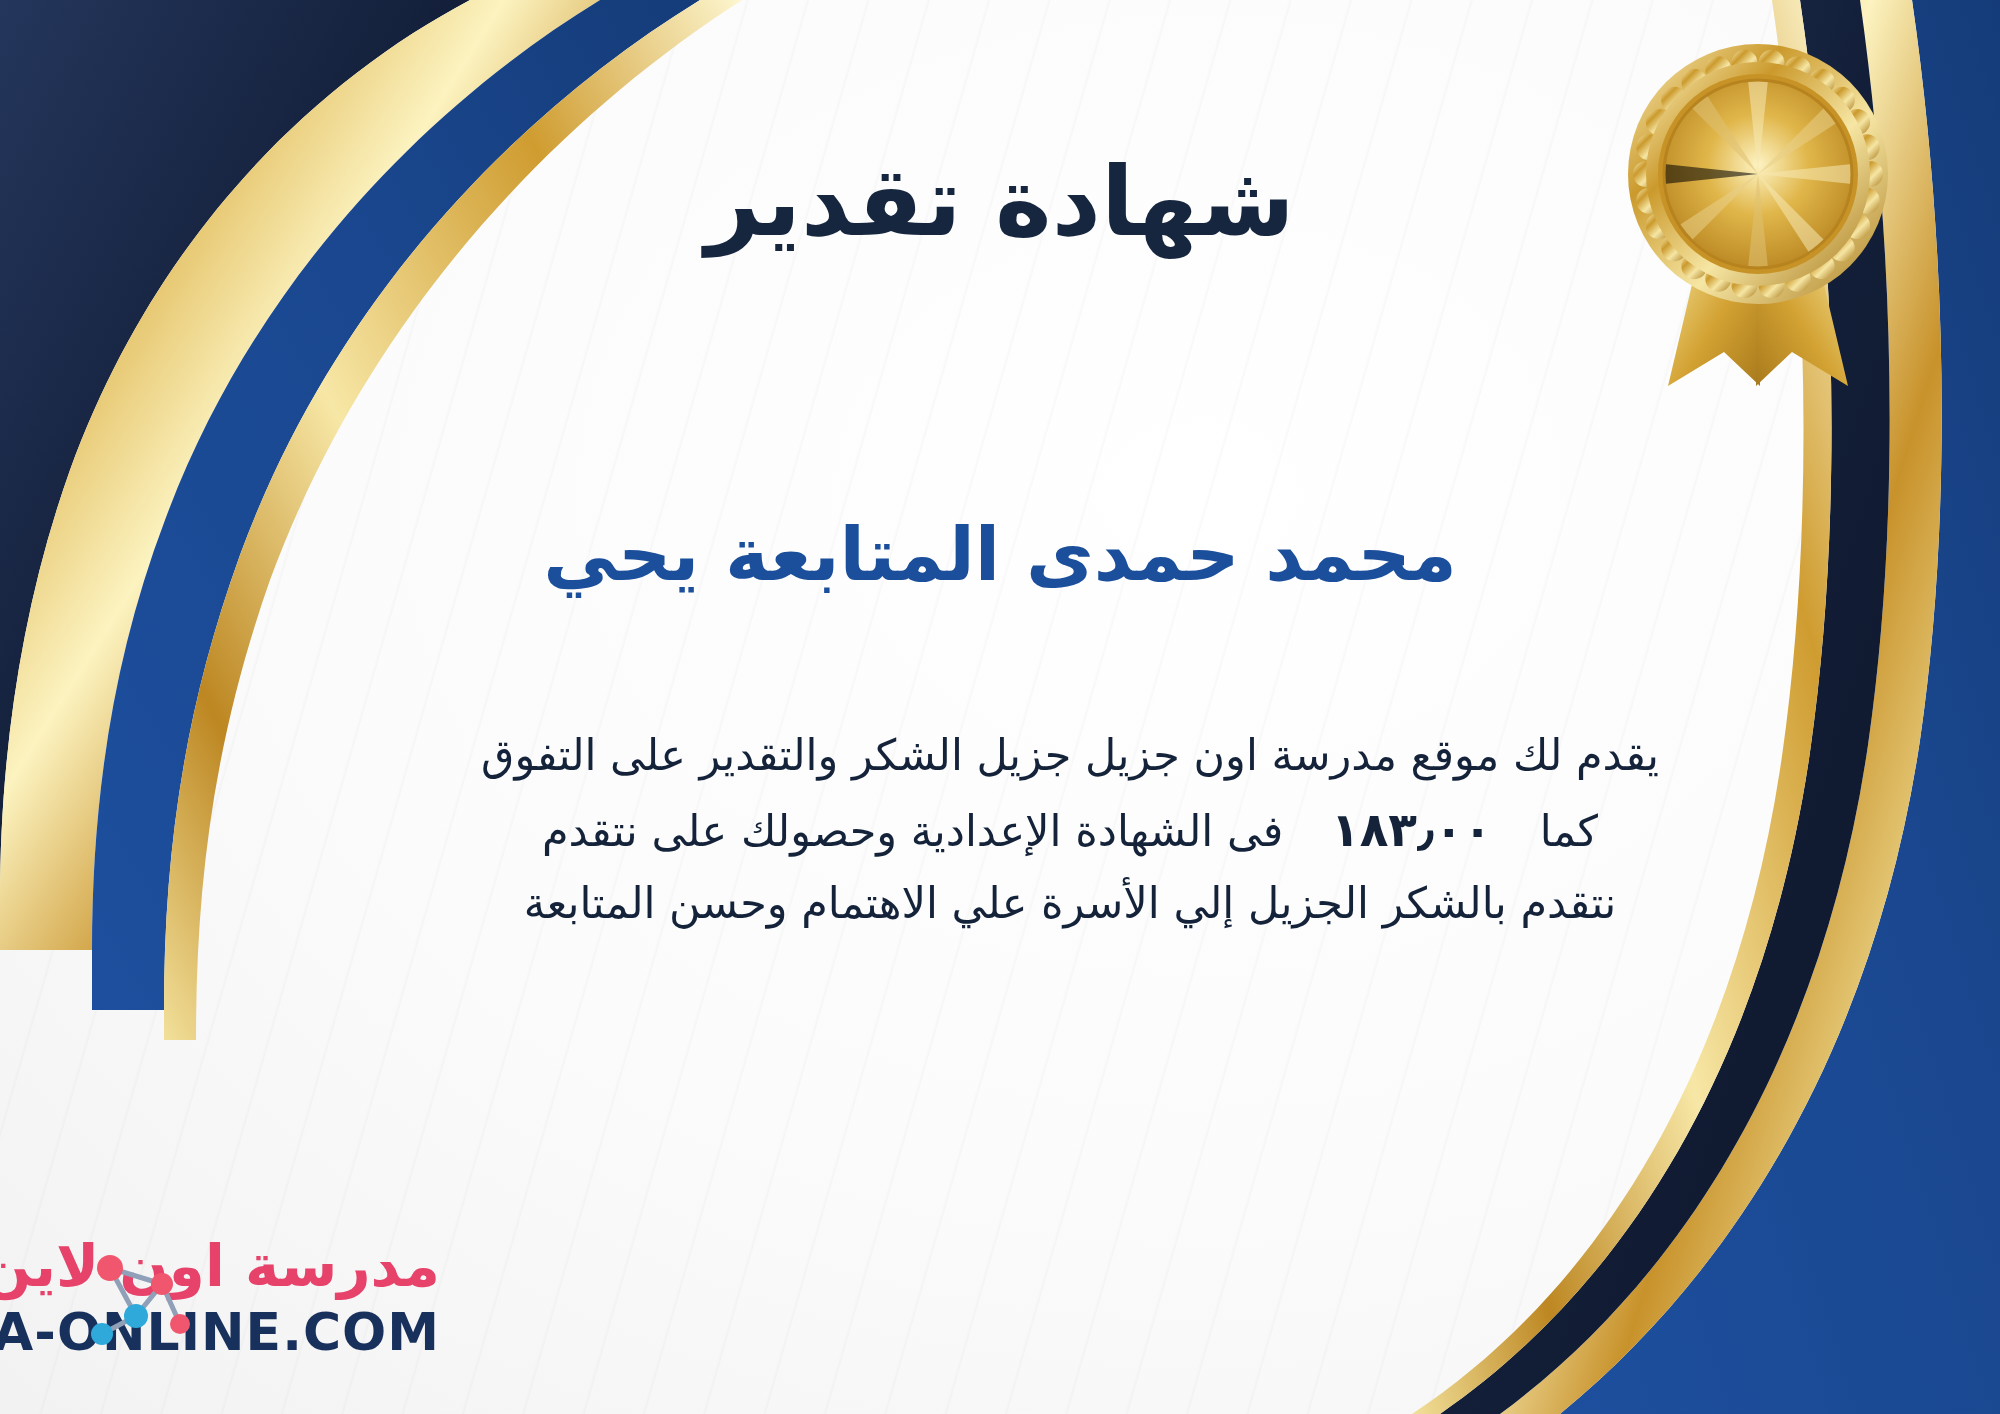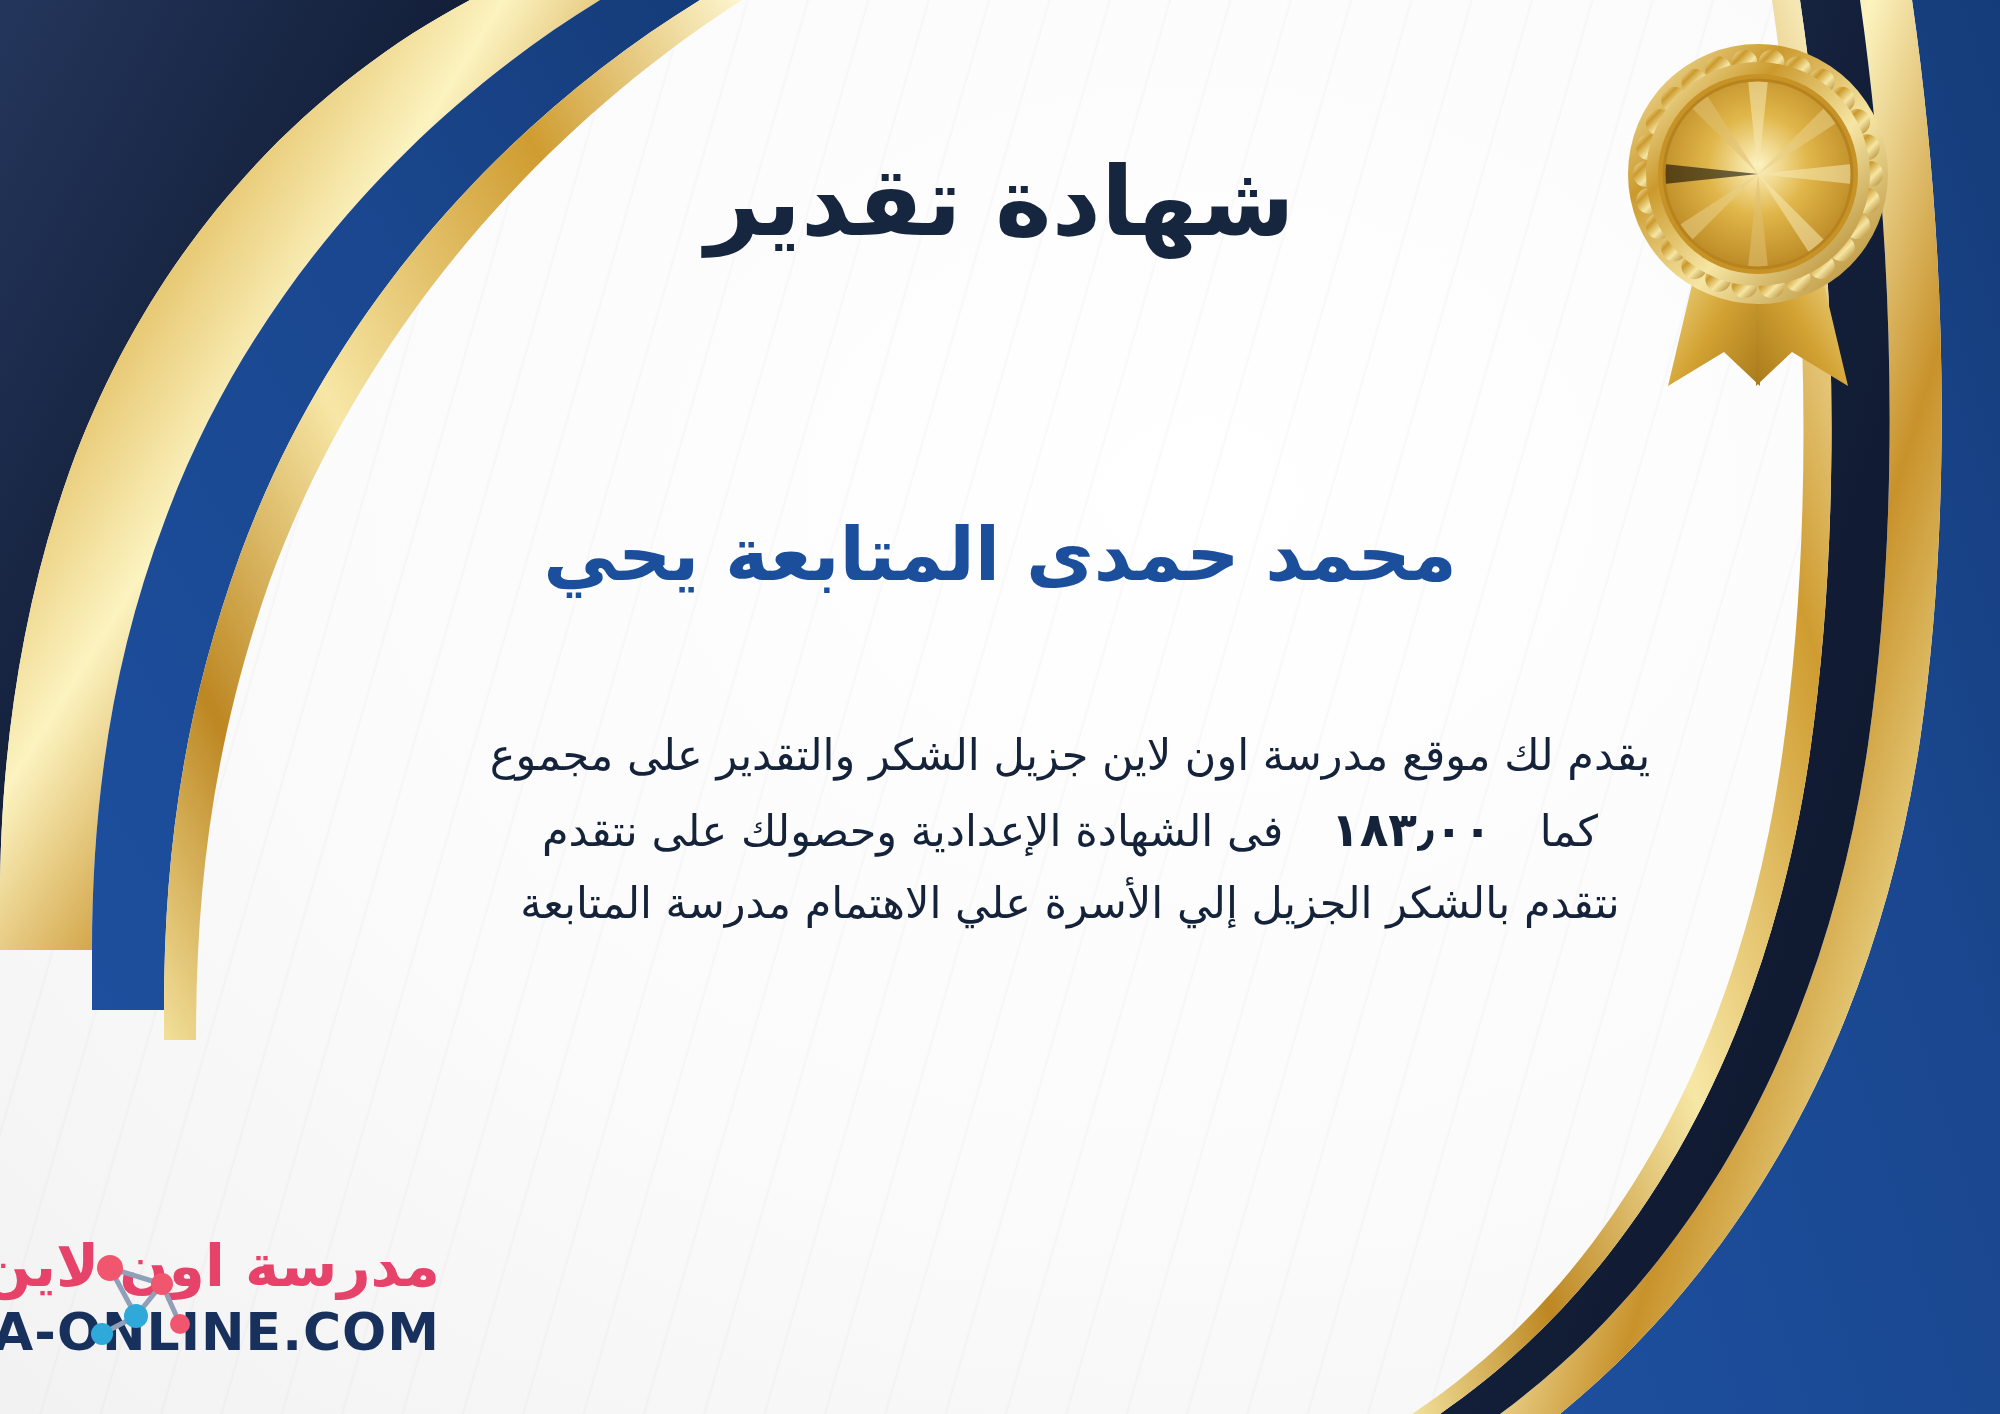--- a/index.html
+++ b/index.html
@@ -290,27 +290,27 @@
     </g>
   </svg>
 
   <div class="content">
 
     <div class="cert-title">شهادة تقدير</div>
 
     <div class="student-name">محمد حمدى المتابعة يحي</div>
 
     <div class="body-text">
-      <span class="body-line">يقدم لك موقع مدرسة اون لاين جزيل الشكر  والتقدير على مجموع</span>
+      <span class="body-line">يقدم لك موقع مدرسة اون جزيل جزيل الشكر  والتقدير على التفوق</span>
       <span class="body-line">
         <span>كما</span>
         <span class="grade-value">١٨٣٫٠٠</span>
         <span>فى الشهادة الإعدادية وحصولك على نتقدم</span>
       </span>
-      <span class="body-line">نتقدم  بالشكر الجزيل إلي الأسرة علي الاهتمام مدرسة المتابعة</span>
+      <span class="body-line">نتقدم  بالشكر الجزيل إلي الأسرة علي الاهتمام وحسن المتابعة</span>
     </div>
 
   </div>
 
   <div class="logo">
     <div class="logo-arabic">مدرسة اون لاين</div>
     <div class="logo-url">MADRSA-ONLINE.COM</div>
     <svg class="logo-mark" viewBox="0 0 120 120" xmlns="http://www.w3.org/2000/svg">
       <line x1="34" y1="30" x2="86" y2="46" stroke="#8fa0b8" stroke-width="5"></line>
       <line x1="86" y1="46" x2="60" y2="78" stroke="#8fa0b8" stroke-width="5"></line>

